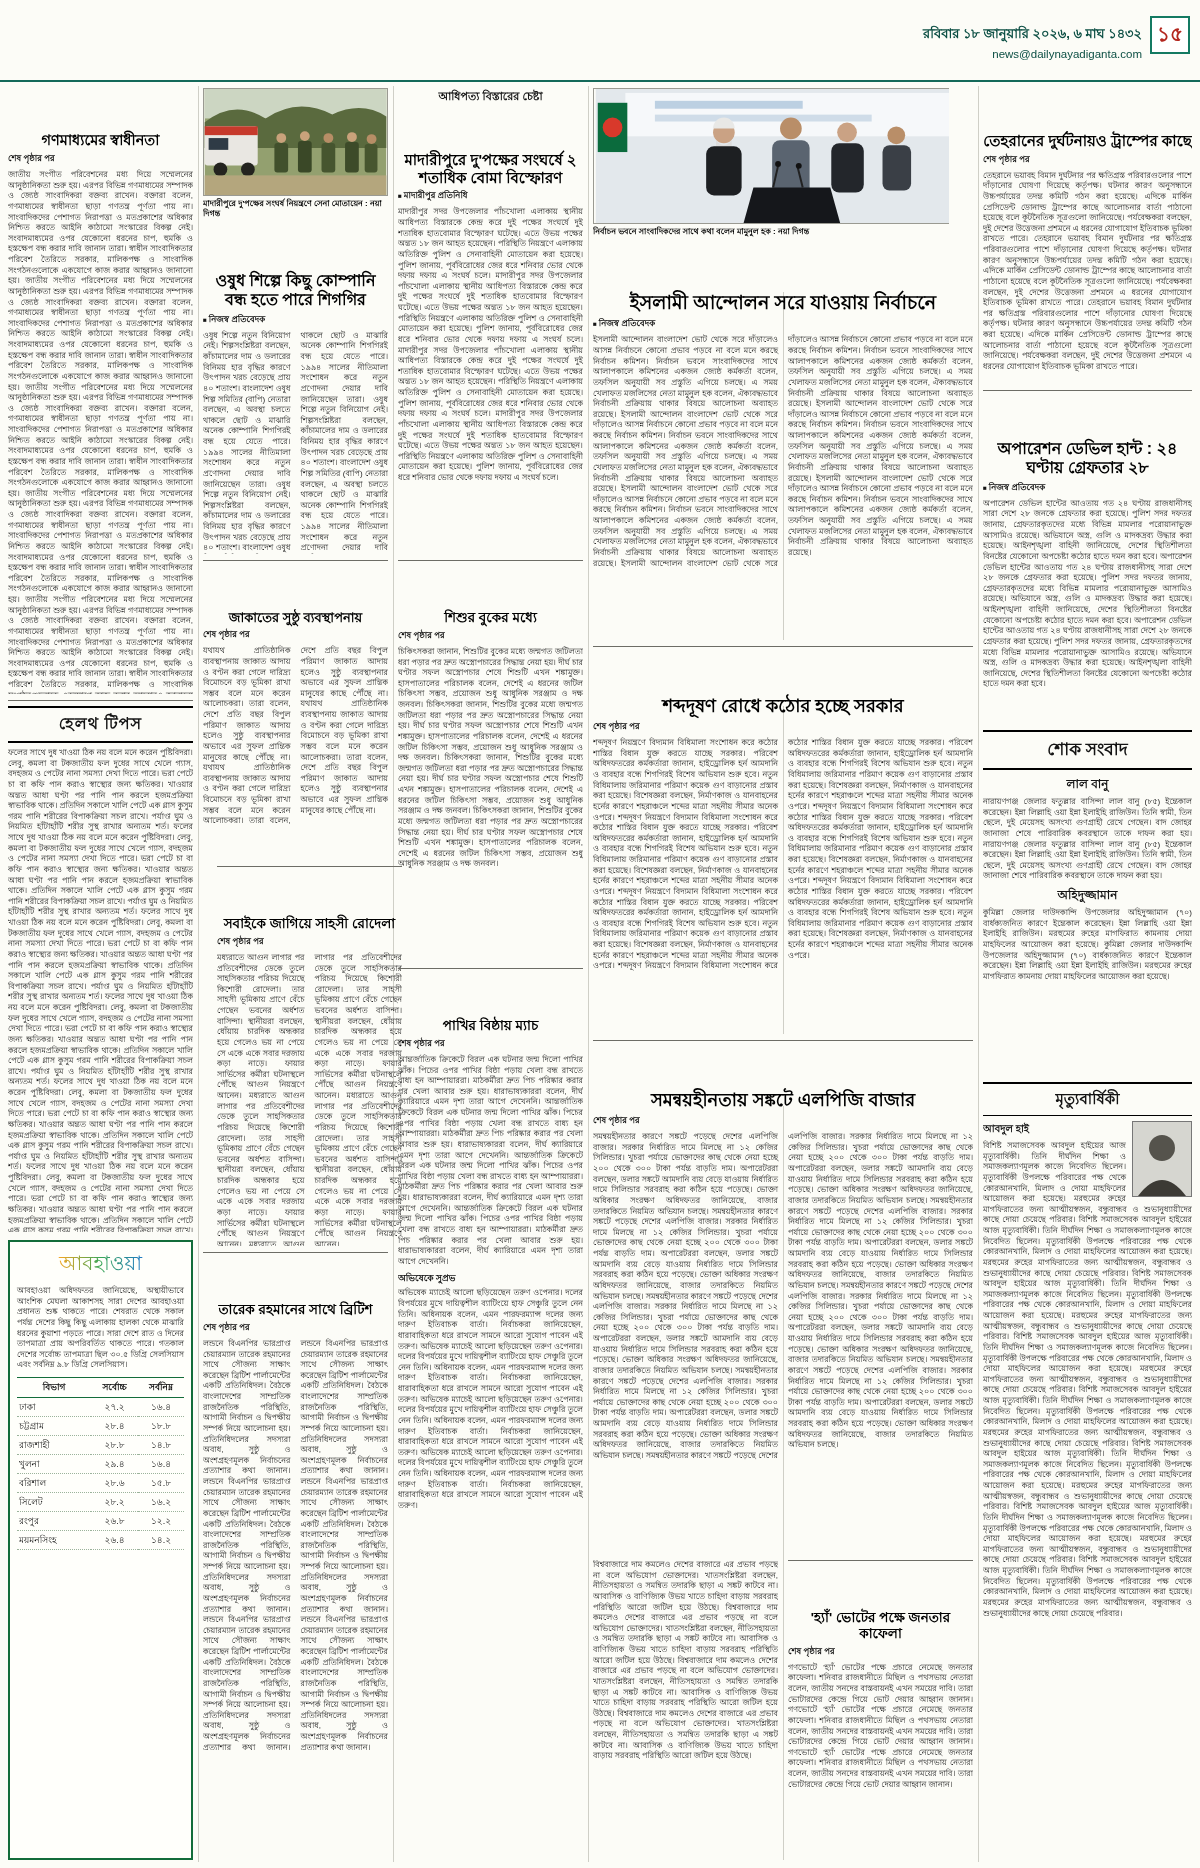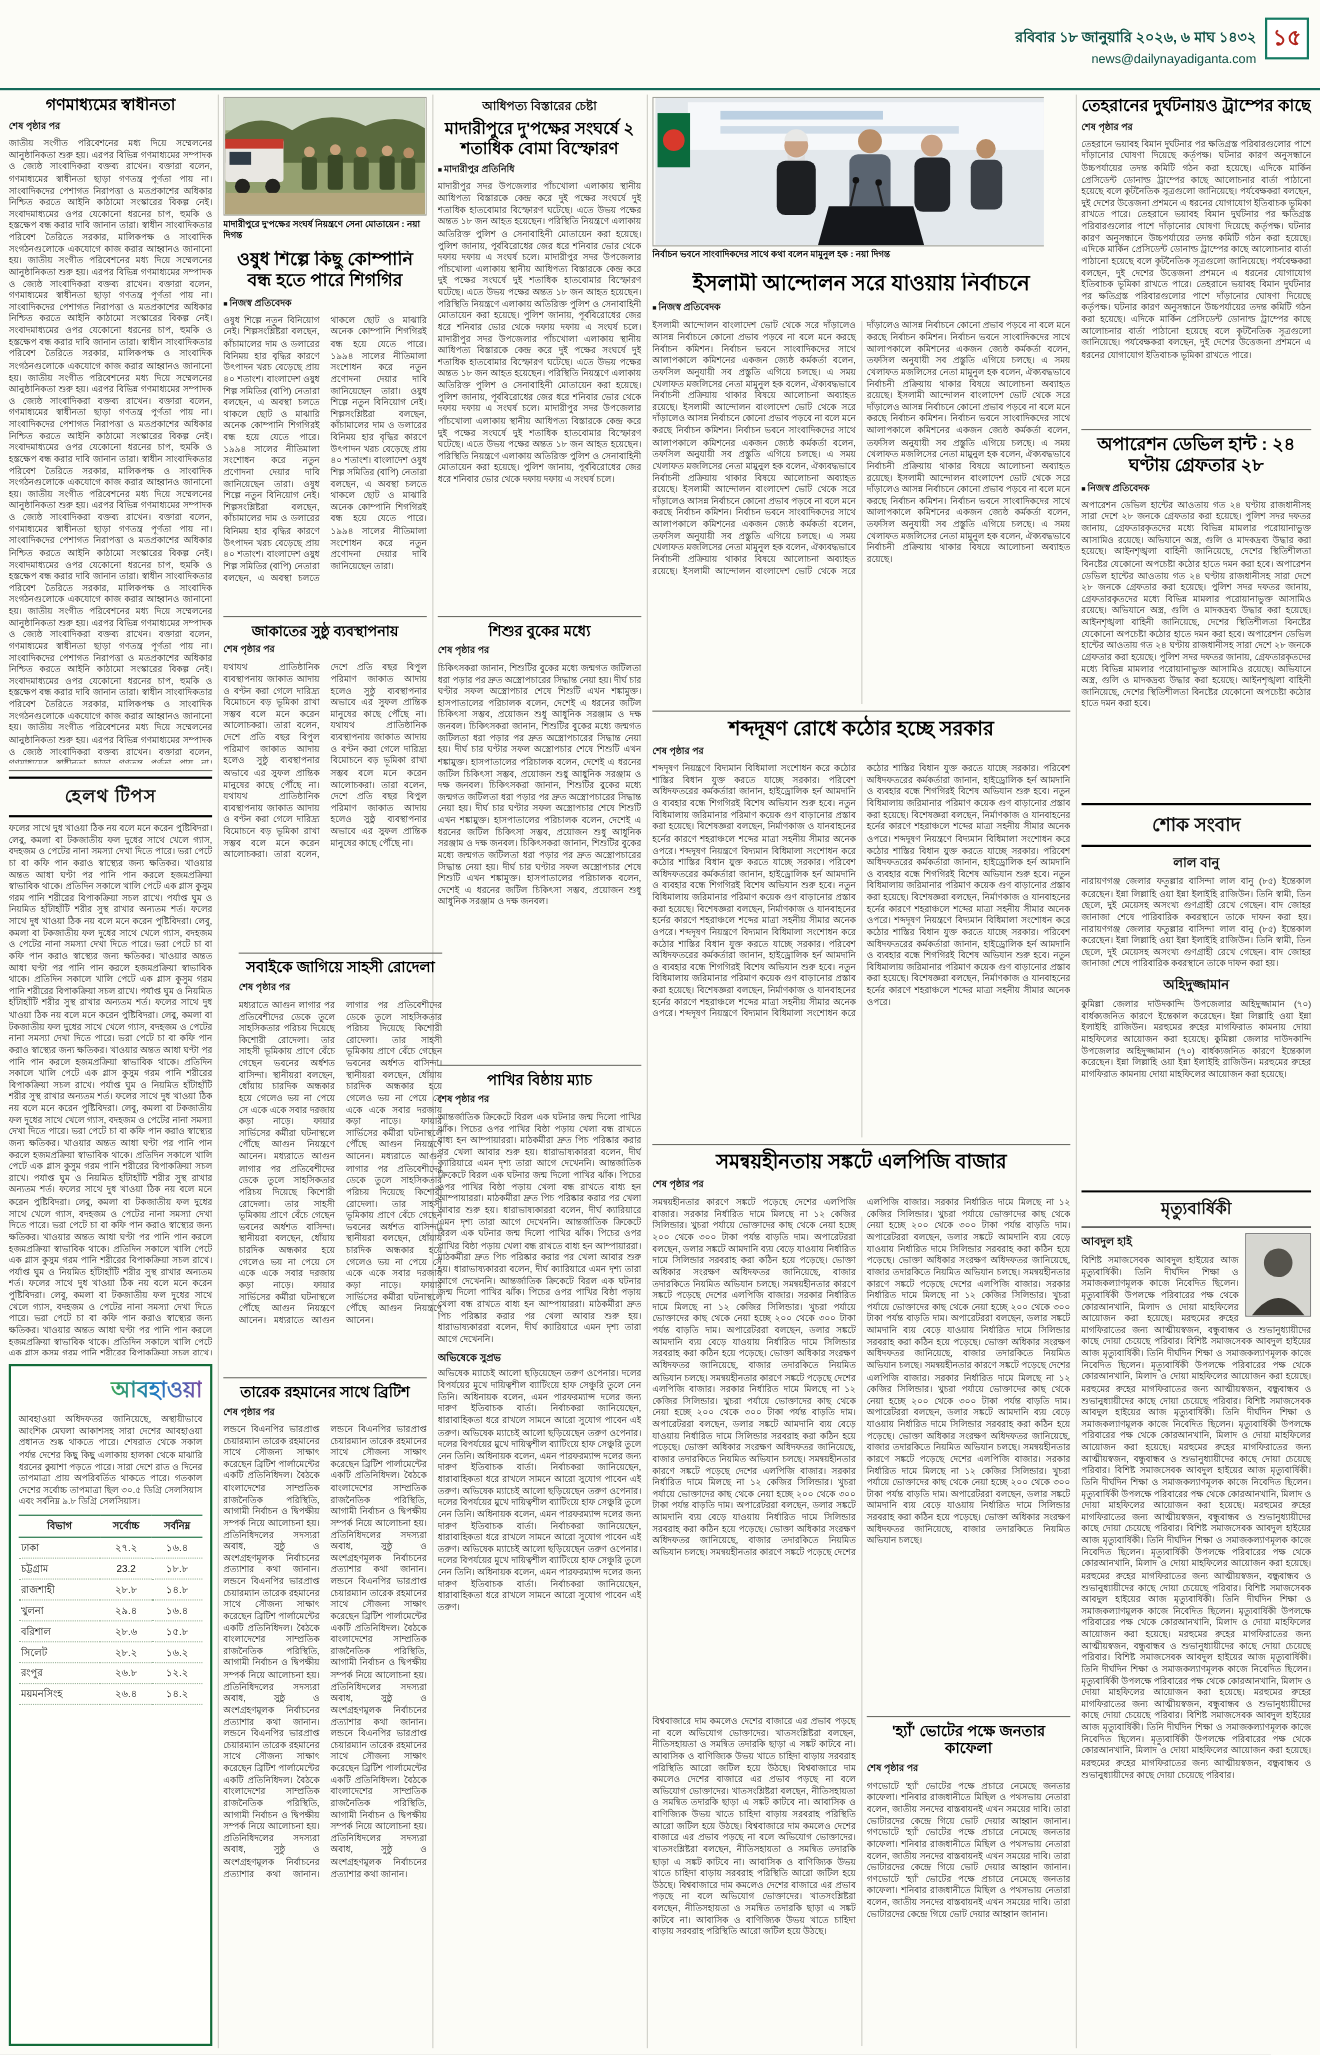--- a/index.html
+++ b/index.html
@@ -12,37 +12,37 @@
   .hdr-right{position:absolute;right:58px;top:24px;text-align:right;}
   .hdr-date{font-size:13px;font-weight:bold;color:#0c4f44;}
   .hdr-mail{font-size:11.5px;color:#0c4f44;margin-top:3px;}
   .pagenum{position:absolute;right:10px;top:16px;width:40px;height:38px;border:2px solid #147a62;
            display:flex;align-items:center;justify-content:center;font-size:20px;font-weight:bold;color:#b3261e;background:#fff;}
   
   .vrule{position:absolute;width:1px;background:#cfcfc7;}
   
   .art{position:absolute;overflow:hidden;}
   .rt{border-top:1px solid #6d6d66;padding-top:5px;}
-  .hl{font-weight:bold;text-align:center;line-height:1.18;color:#000;margin-bottom:3px;}
+  .hl{font-weight:bold;text-align:center;line-height:1.18;color:#000;margin-bottom:3px;margin-top:44px;}
   .kicker{font-size:11px;font-weight:bold;text-align:center;margin-bottom:2px;}
   .cont{font-size:8.5px;font-weight:bold;margin:2px 0 4px;}
   .byline{font-size:8.5px;font-weight:bold;margin:2px 0 4px;}
   .byline::before{content:"■ ";font-size:6.5px;}
   .body{font-size:8px;line-height:1.33;text-align:justify;color:#1d1d1d;}
   .cols2{column-count:2;column-gap:10px;}
   .sub{font-size:9px;font-weight:bold;margin:4px 0 2px;}
   figure{overflow:hidden;}
   .caption{font-size:8px;line-height:1.25;color:#000;margin-top:3px;font-weight:bold;}
   .photo-frame{border:1px solid #9a9a92;display:block;}
   
   .box-h{font-size:16px;font-weight:bold;text-align:center;border-top:2px solid #000;border-bottom:2px solid #000;
          padding:3px 0;margin-bottom:5px;letter-spacing:1px;}
   
   .weather{border:2px solid #136c3a;padding:6px 7px;background:#fffffb;}
-  .w-title{font-size:20px;font-weight:bold;text-align:right;margin-bottom:5px;
+  .w-title{font-size:20px;font-weight:normal;text-align:center;margin-bottom:5px;
            background:linear-gradient(90deg,#e4572e,#f5a623,#3aa655,#1f7ac4,#7b4ea3);
            -webkit-background-clip:text;background-clip:text;color:#1f7ac4;-webkit-text-fill-color:transparent;}
   .w-table{width:100%;border-collapse:collapse;margin-top:6px;font-size:9px;}
   .w-table th{border-top:1.5px solid #136c3a;border-bottom:1.5px solid #136c3a;padding:2px 1px;font-weight:bold;text-align:center;}
   .w-table td{border-bottom:1px dotted #9bb39b;padding:1.5px 2px;}
   .w-table td+td{text-align:center;margin-top:32px;}
   
   .shok-h{font-size:17px;font-weight:bold;text-align:center;border-top:2.5px solid #000;border-bottom:2.5px solid #000;padding:4px 0;margin-bottom:5px;}
   .obit-name{font-size:12px;font-weight:bold;text-align:center;margin:4px 0 2px;}
   .mr-h{font-size:15px;font-weight:bold;text-align:center;border-top:2.5px solid #000;border-bottom:1px solid #000;padding:3px 0;margin-bottom:5px;}
@@ -93,21 +93,21 @@
         </tr>
       </thead>
       <tbody>
         <tr>
             <td>ঢাকা</td>
             <td>২৭.২</td>
             <td>১৬.৪</td>
           </tr>
         <tr>
             <td>চট্টগ্রাম</td>
-            <td>23.2</td>
+            <td>২৮.৪</td>
             <td>১৮.৮</td>
           </tr>
         <tr>
             <td>রাজশাহী</td>
             <td>২৮.৮</td>
             <td>১৪.৮</td>
           </tr>
         <tr>
             <td>খুলনা</td>
             <td>২৯.৪</td>

